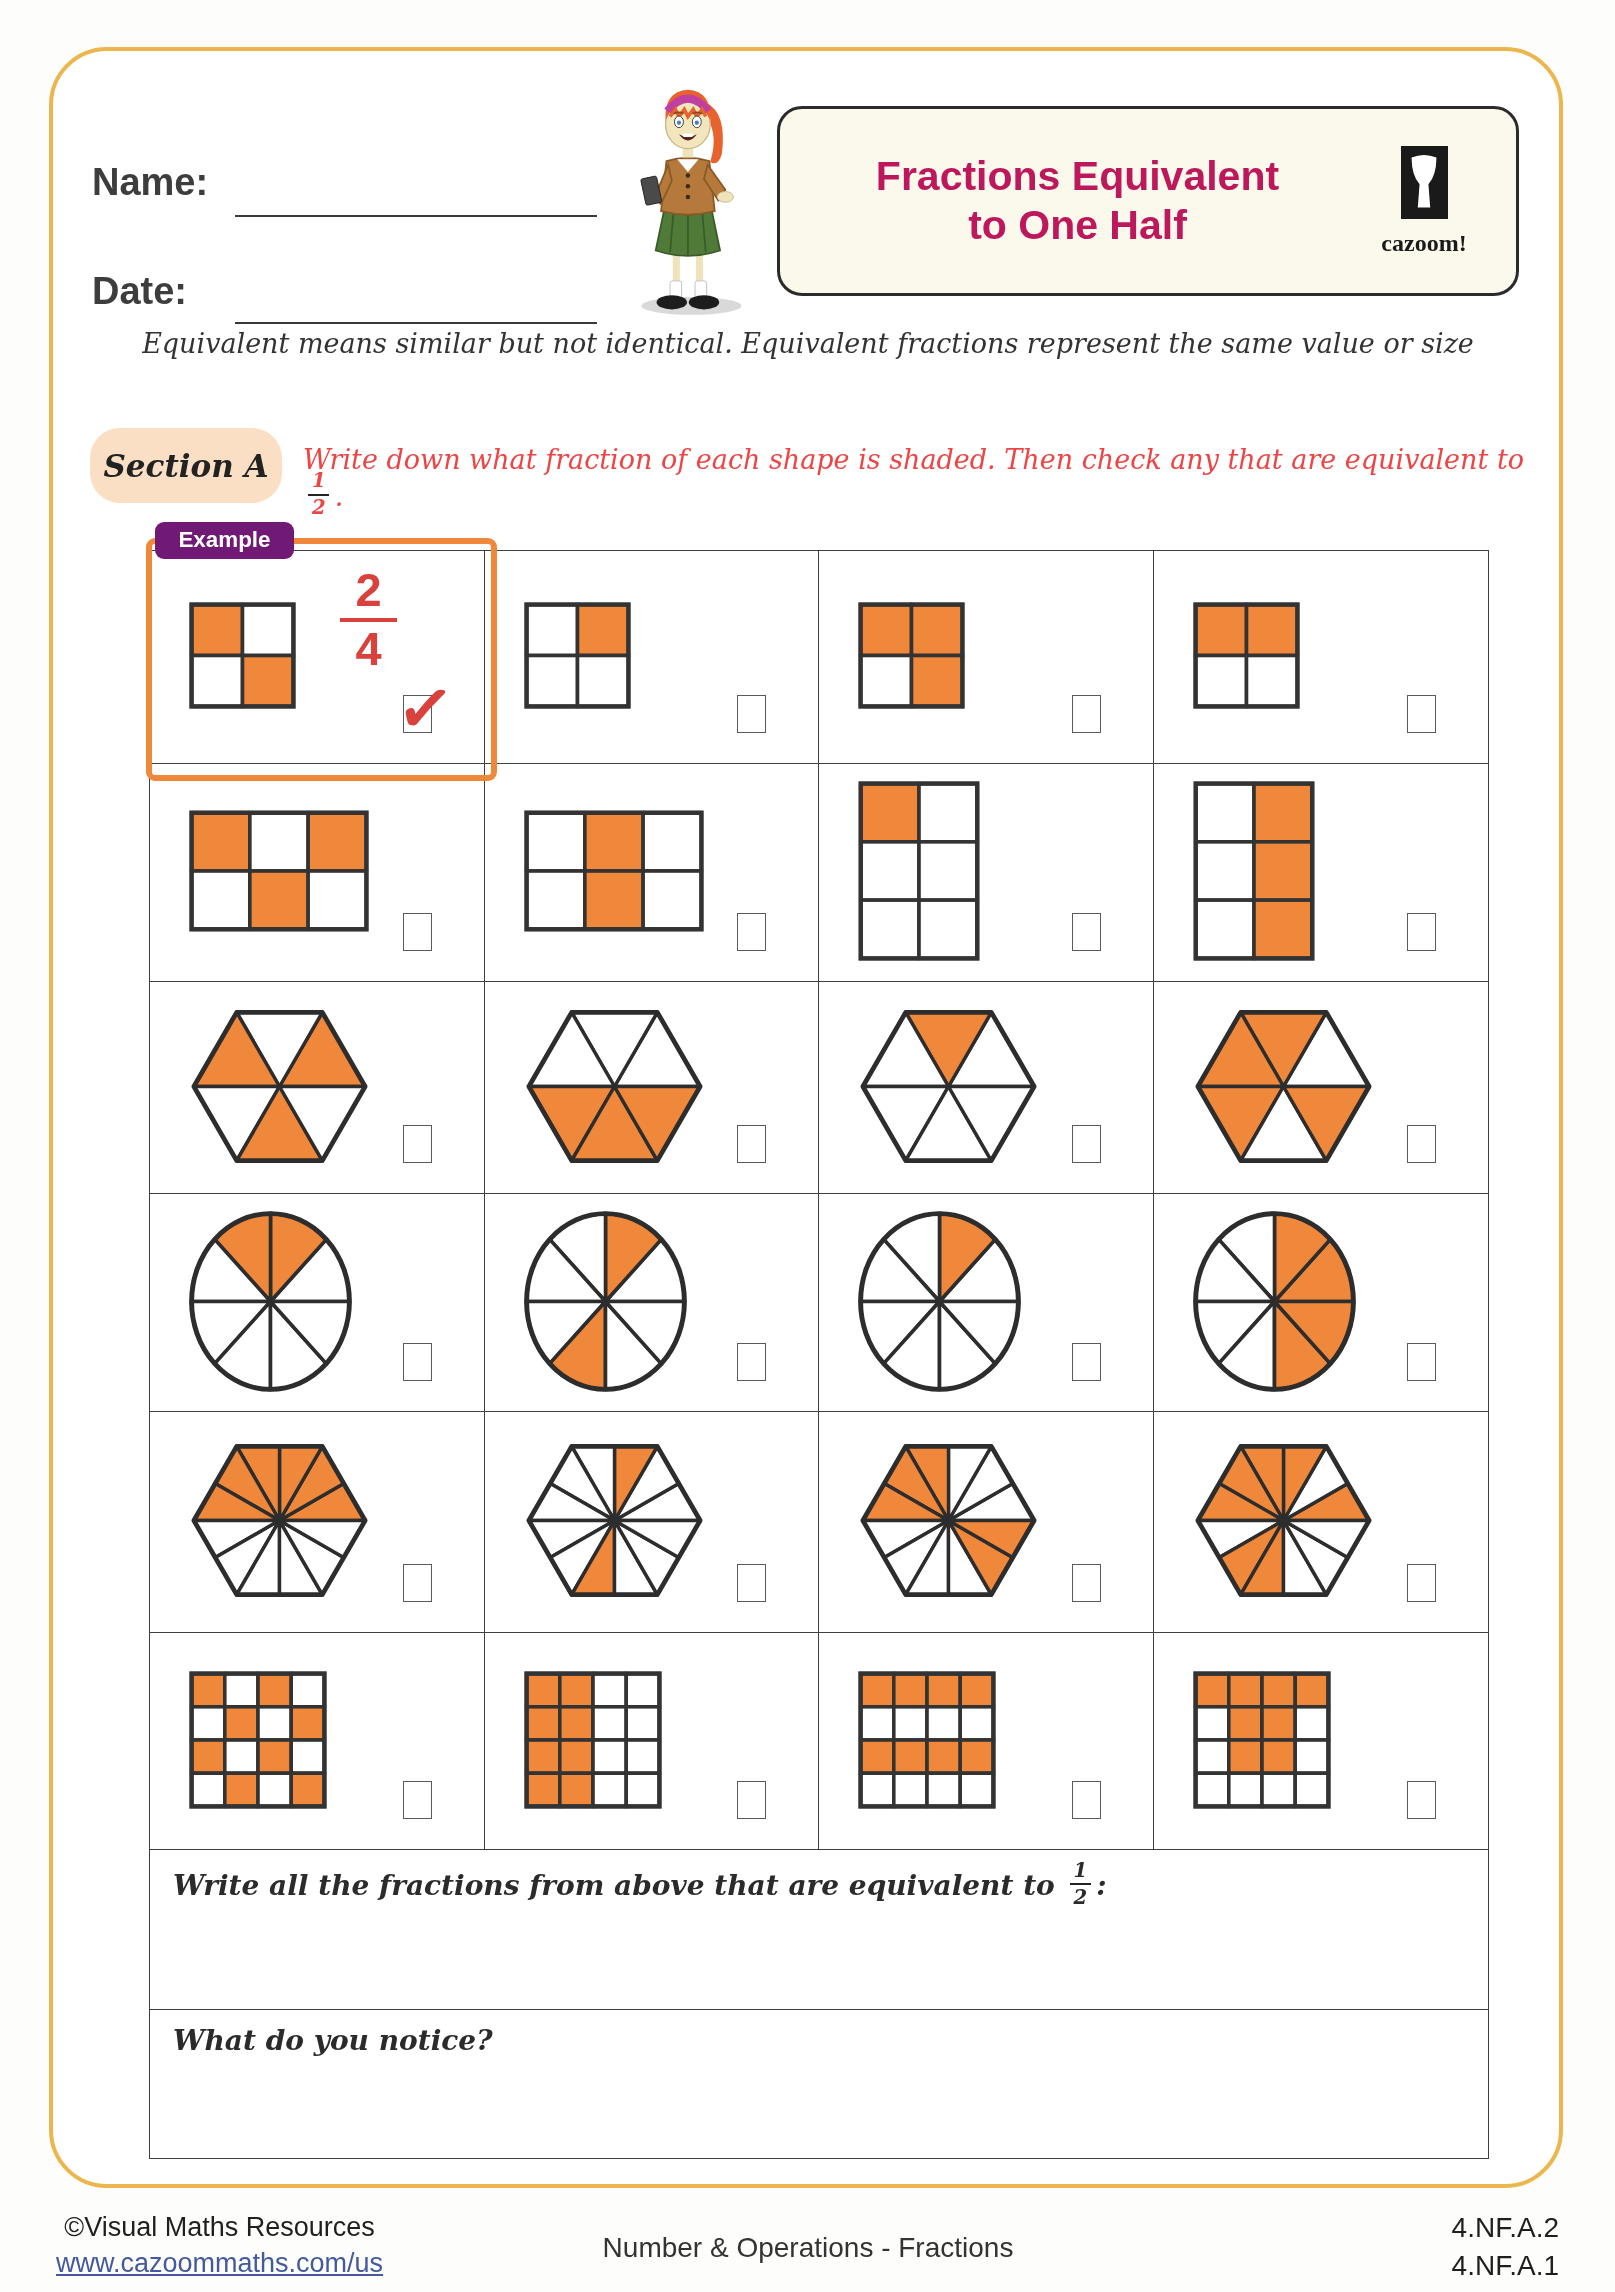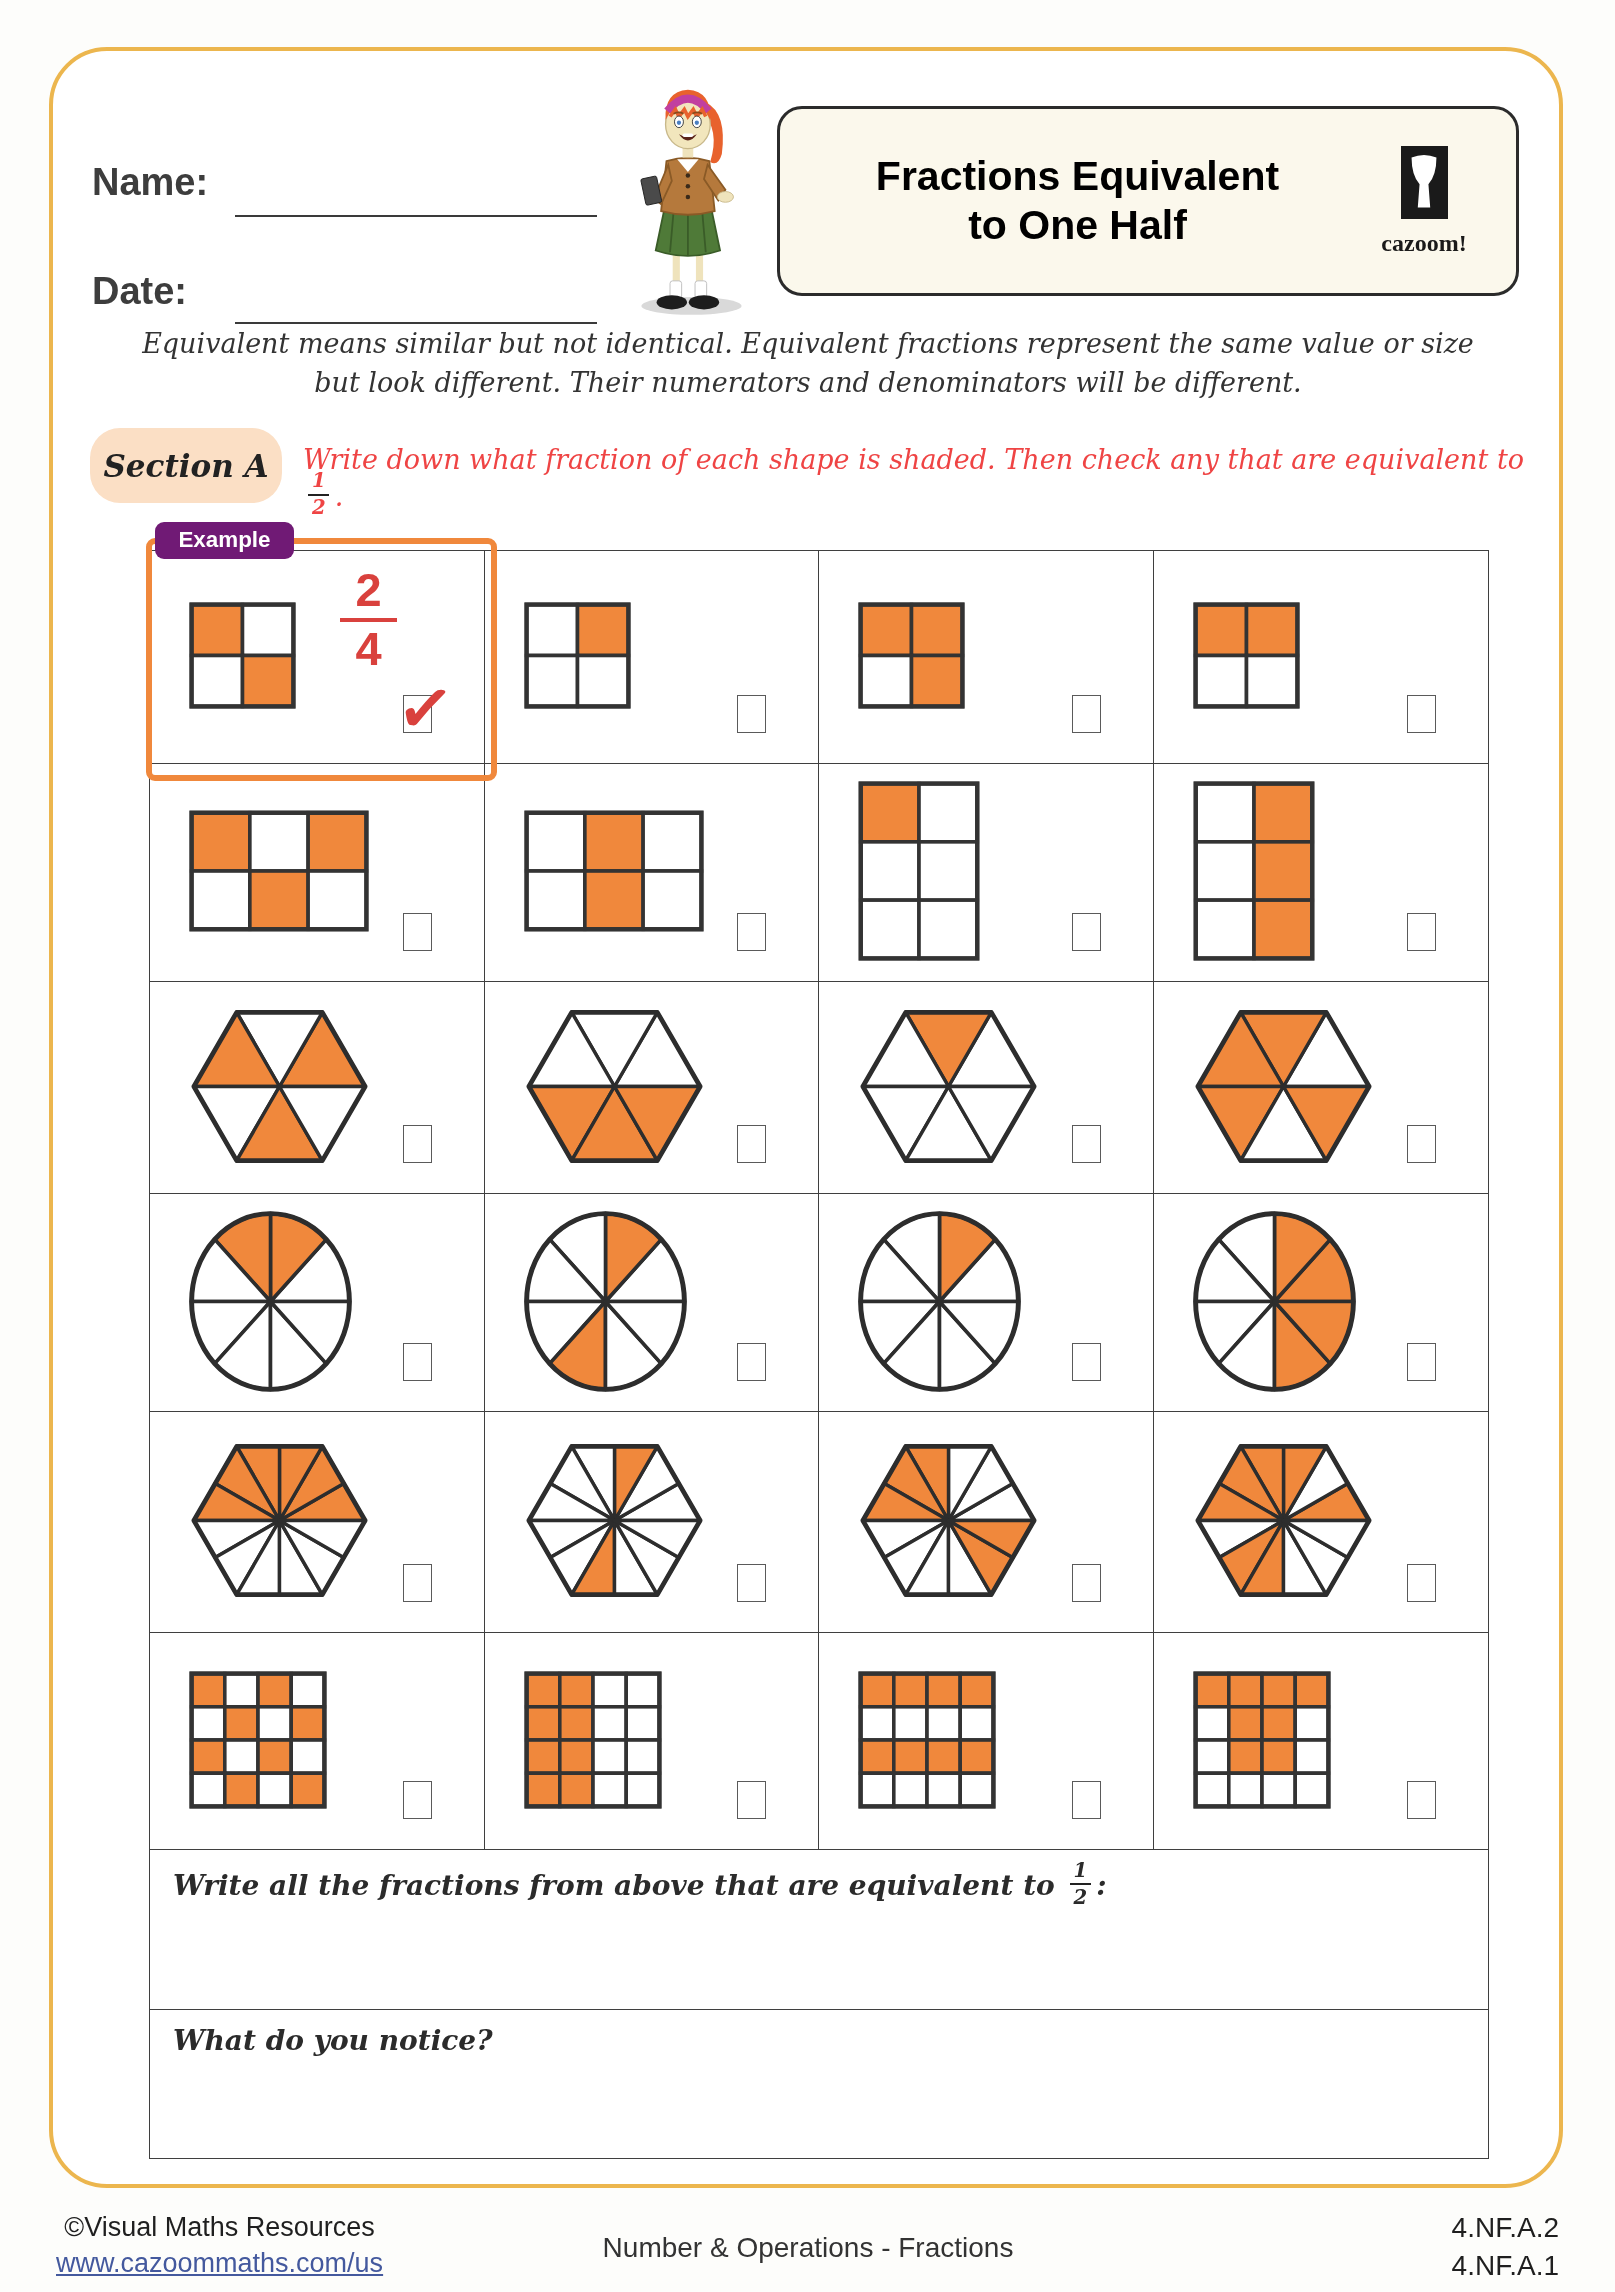--- a/index.html
+++ b/index.html
@@ -6,21 +6,21 @@
   .page{position:relative;width:1616px;height:2293px;background:#FDFDFB;
         font-family:"Liberation Sans", sans-serif;overflow:hidden;}
   .page-border{position:absolute;left:49px;top:47px;width:1506px;height:2133px;
         border:4.5px solid #ECB64E;border-radius:58px;background:#FFFFFF;}
   
   .hdr-label{position:absolute;font-size:38px;font-weight:bold;color:#3d3d3d;}
   .hdr-line{position:absolute;height:0;border-bottom:2.7px solid #3a3a3a;}
   .title-box{position:absolute;left:777px;top:106px;width:736px;height:184px;
         background:#FBF8EC;border:3.6px solid #2b2b2b;border-radius:25px;
         display:flex;align-items:center;}
-  .title-text{flex:1;text-align:center;font-size:41px;font-weight:bold;color:#000000;
+  .title-text{flex:1;text-align:center;font-size:41px;font-weight:bold;color:#be185d;
         line-height:1.2;padding-left:27px;}
   .logo-col{width:152px;display:flex;flex-direction:column;align-items:center;padding-right:16px;}
   .logo-mark{width:47px;height:73px;background:#1a1a1a;display:flex;align-items:center;justify-content:center;}
   .logo-word{font-family:"Liberation Serif", serif;font-weight:bold;font-size:24px;color:#1a1a1a;margin-top:11px;}
   
   .intro{position:absolute;left:0;width:1616px;text-align:center;
         font-family:"DejaVu Serif", serif;font-style:italic;font-size:27px;color:#333;}
   .section-pill{position:absolute;left:90px;top:428px;width:192px;height:75px;
         background:#FBDFC5;border-radius:30px;display:flex;align-items:center;justify-content:center;}
   .section-pill span{font-family:"DejaVu Serif", serif;font-style:italic;font-weight:bold;
@@ -118,21 +118,20 @@
       <div class="logo-mark">
         <svg width="32" height="57" viewBox="0 0 36 64">
           <path d="M4,4 Q4,24 13,34 L11,60 L25,60 L23,34 Q32,24 32,4 Q18,-2 4,4 Z" fill="#ffffff"></path>
         </svg>
       </div>
       <div class="logo-word">cazoom!</div>
     </div>
   </div>
 
   <div class="intro" style="top:328px;">Equivalent means similar but not identical. Equivalent fractions represent the same value or size</div>
-  <div class="intro" style="top:367px;">but look different. Their numerators and denominators will be different.</div>
 
   <div class="section-pill">
     <span>Section A</span>
   </div>
   <div class="section-instr">
     <span>Write down what fraction of each shape is shaded. Then check any that are equivalent to</span>
     <span class="frac"><span class="fn">1</span><span class="fd">2</span></span><span>.</span>
   </div>
 
   <div class="table">

